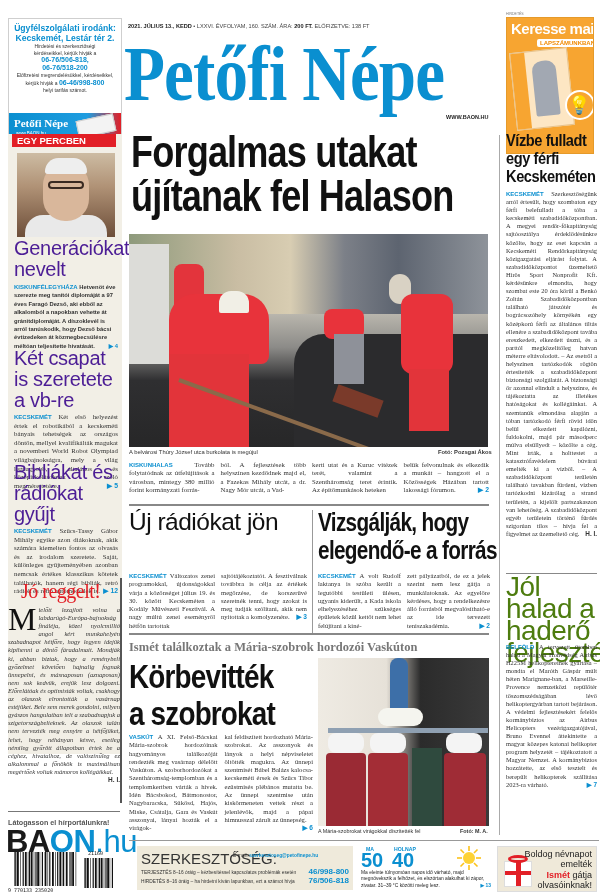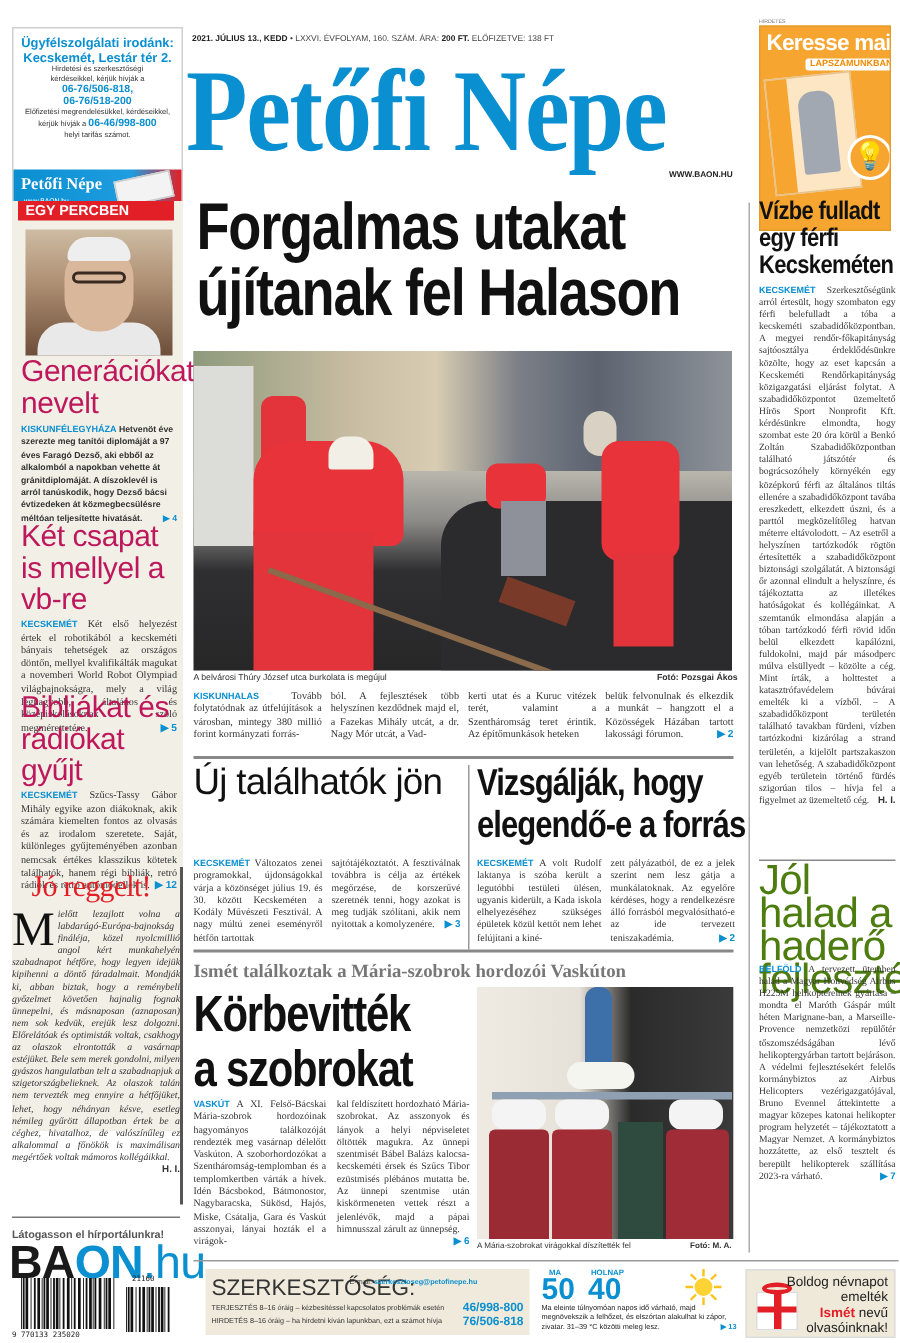--- a/index.html
+++ b/index.html
@@ -34,21 +34,21 @@
   #ad .bulb { position: absolute; left: 58px; top: 72px; width: 30px; height: 30px; border-radius: 50%; background: #f7a531; border: 2px solid #fff; color: #fff; text-align: center; font-size: 18px; line-height: 26px; }
 
   
   #leftcol { left: 8px; top: 134px; width: 114px; height: 620px; background: #f2efe6; }
   #egypercben { left: 12px; top: 134px; width: 104px; height: 13px; background: #e21f26; color: #fff; font-family: "Liberation Sans", sans-serif; font-weight: bold; font-size: 9.5px; line-height: 13px; padding-left: 5px; }
   #portrait { left: 17px; top: 153px; width: 98px; height: 84px; background: linear-gradient(180deg, #cdbca3 0%, #b09276 40%, #6d4e39 100%); overflow: hidden; }
   #portrait .face { position: absolute; left: 26px; top: 10px; width: 46px; height: 58px; border-radius: 22px; background: #d9b79b; }
   #portrait .hair { position: absolute; left: 28px; top: 5px; width: 42px; height: 16px; border-radius: 20px 20px 4px 4px; background: #eeeeee; }
   #portrait .glasses { position: absolute; left: 31px; top: 28px; width: 36px; height: 8px; border: 2px solid #3a2a22; border-radius: 4px; }
   #portrait .shirt { position: absolute; left: 8px; top: 62px; width: 82px; height: 30px; border-radius: 18px 18px 0 0; background: #e9e9e9; }
-  .lhead { font-family: "Liberation Sans", sans-serif; color: #be185d; font-size: 20px; line-height: 21px; letter-spacing: -0.3px; }
+  .lhead { font-family: "Liberation Sans", sans-serif; color: #4c1d95; font-size: 20px; line-height: 21px; letter-spacing: -0.3px; }
   .body7 { font-family: "Liberation Serif", serif; font-size: 6.8px; line-height: 8.6px; color: #333; text-align: justify; }
   .bodysans { font-family: "Liberation Sans", sans-serif; font-size: 5.9px; line-height: 8.6px; color: #333; font-weight: bold; }
   .loc { font-family: "Liberation Sans", sans-serif; font-weight: bold; color: #0a8fd0; font-size: 6px; }
   .ref { color: #0a8fd0; font-family: "Liberation Sans", sans-serif; font-weight: bold; float: right; }
 
   
   #jo-title { left: 21px; top: 580px; font-family: Liberation Serif, serif; font-size: 20px; color: #e21f26; letter-spacing: -0.5px; }
   #jo-body { left: 8px; top: 606px; width: 112px; font-family: "Liberation Serif", serif; font-style: italic; font-size: 6.5px; line-height: 8.1px; color: #333; text-align: justify; }
   #jo-drop { float: left; font-size: 32px; line-height: 26px; font-style: normal; margin-right: 2px; color: #111; }
   #rule-right { left: 120px; top: 578px; width: 2px; height: 225px; background: #555; }
@@ -169,21 +169,21 @@
   <div class="hair"></div>
   <div class="glasses"></div>
 </div>
 
 <div class="abs" style="left:14px;top:238px;width:104px;">
   <div class="lhead">Generációkat nevelt</div>
   <div class="bodysans" style="margin-top:3px;font-weight:bold;font-size:5.8px;line-height:8.4px;"><span class="loc">KISKUNFÉLEGYHÁZA</span> <span>Hetvenöt éve szerezte meg tanítói diplomáját a 97 éves Faragó Dezső, aki ebből az alkalomból a napokban vehette át gránitdiplomáját. A díszoklevél is arról tanúskodik, hogy Dezső bácsi évtizedeken át közmegbecsülésre méltóan teljesítette hivatását.</span> <span class="ref">▶ 4</span></div>
 </div>
 
 <div class="abs" style="left:14px;top:348px;width:104px;">
-  <div class="lhead">Két csapat is mellyel a vb-re</div>
+  <div class="lhead">Két csapat is szeretete a vb-re</div>
   <div class="body7" style="margin-top:2px;"><span class="loc">KECSKEMÉT</span> <span>Két első helyezést értek el robotikából a kecskeméti bányais tehetségek az országos döntőn, mellyel kvalifikálták magukat a novemberi World Robot Olympiad világbajnokságra, mely a világ legnagyobb, általános és középiskolásoknak szóló megmérettetése.</span> <span class="ref">▶ 5</span></div>
 </div>
 
 <div class="abs" style="left:14px;top:462px;width:104px;">
   <div class="lhead">Bibliákat és rádiókat gyűjt</div>
   <div class="body7" style="margin-top:2px;"><span class="loc">KECSKEMÉT</span> <span>Szűcs-Tassy Gábor Mihály egyike azon diákoknak, akik számára kiemelten fontos az olvasás és az irodalom szeretete. Saját, különleges gyűjteményében azonban nemcsak értékes klasszikus kötetek találhatók, hanem régi bibliák, retró rádiók és retró autómodellek is.</span> <span class="ref">▶ 12</span></div>
 </div>
 
 <div id="jo-title" class="abs">Jó reggelt!</div>
 <div id="jo-body" class="abs"><span id="jo-drop">M</span><span>ielőtt lezajlott volna a labdarúgó-Európa-bajnokság fináléja, közel nyolcmillió angol kért munkahelyén szabadnapot hétfőre, hogy legyen idejük kipihenni a döntő fáradalmait. Mondják ki, abban biztak, hogy a reménybeli győzelmet követően hajnalig fognak ünnepelni, és másnaposan (aznaposan) nem sok kedvük, erejük lesz dolgozni. Előrelátóak és optimisták voltak, csakhogy az olaszok elrontották a vasárnap estéjüket. Bele sem merek gondolni, milyen gyászos hangulatban telt a szabadnapjuk a szigetországbelieknek. Az olaszok talán nem tervezték meg ennyire a hétfőjüket, lehet, hogy néhányan késve, esetleg némileg gyűrött állapotban értek be a céghez, hivatalhoz, de valószínűleg ez alkalommal a főnökök is maximálisan megértőek voltak mámoros kollégáikkal.</span> <b style="float:right;font-style:normal;font-family:'Liberation Sans',sans-serif;">H. I.</b></div>
@@ -273,21 +273,21 @@
 
 <div class="abs cols4">
   <div><span class="loc">KISKUNHALAS</span> <span>Tovább folytatódnak az útfelújítások a városban, mintegy 380 millió forint kormányzati forrás-</span></div>
   <div>ból. A fejlesztések több helyszínen kezdődnek majd el, a Fazekas Mihály utcát, a dr. Nagy Mór utcát, a Vad-</div>
   <div>kerti utat és a Kuruc vitézek terét, valamint a Szentháromság teret érintik. Az építőmunkások heteken</div>
   <div><span>belük felvonulnak és elkezdik a munkát – hangzott el a Közösségek Házában tartott lakossági fórumon.</span> <span class="ref">▶ 2</span></div>
 </div>
 <div id="rule-main1" class="abs"></div>
 
 <div id="kodaly-head" class="abs">
-    <div>Új találhatók jön</div>
+    <div>Új rádiókat jön</div>
   </div>
 <div class="abs cols2a">
   <div><span class="loc">KECSKEMÉT</span> <span>Változatos zenei programokkal, újdonságokkal várja a közönséget július 19. és 30. között Kecskeméten a Kodály Művészeti Fesztivál. A nagy múltú zenei eseményről hétfőn tartottak</span></div>
   <div><span>sajtótájékoztatót. A fesztiválnak továbbra is célja az értékek megőrzése, de korszerűvé szeretnék tenni, hogy azokat is meg tudják szólítani, akik nem nyitottak a komolyzenére.</span> <span class="ref">▶ 3</span></div>
 </div>
 <div id="vrule" class="abs"></div>
 
 <div id="vizs-head" class="abs">
     <div>Vizsgálják, hogy</div>
     <div>elegendő-e a forrás</div>
@@ -355,21 +355,21 @@
 
 <div id="nameday" class="abs">
   <div class="gift">
       <div class="rv"></div>
       <div class="rh"></div>
     </div>
   <div class="bow"></div>
   <div class="txt">
     <div>Boldog névnapot</div>
     <div>emelték</div>
-    <div><span class="nm">Ismét</span> <span>nevű</span></div>
+    <div><span class="nm">Ismét</span> <span>gátja</span></div>
     <div>olvasóinknak!</div>
   </div>
 </div>
 
 <div id="rv-rule" class="abs"></div>
 <div id="vizbe-head" class="abs">
   <div>Vízbe fulladt</div>
   <div>egy férfi</div>
   <div>Kecskeméten</div>
 </div>

